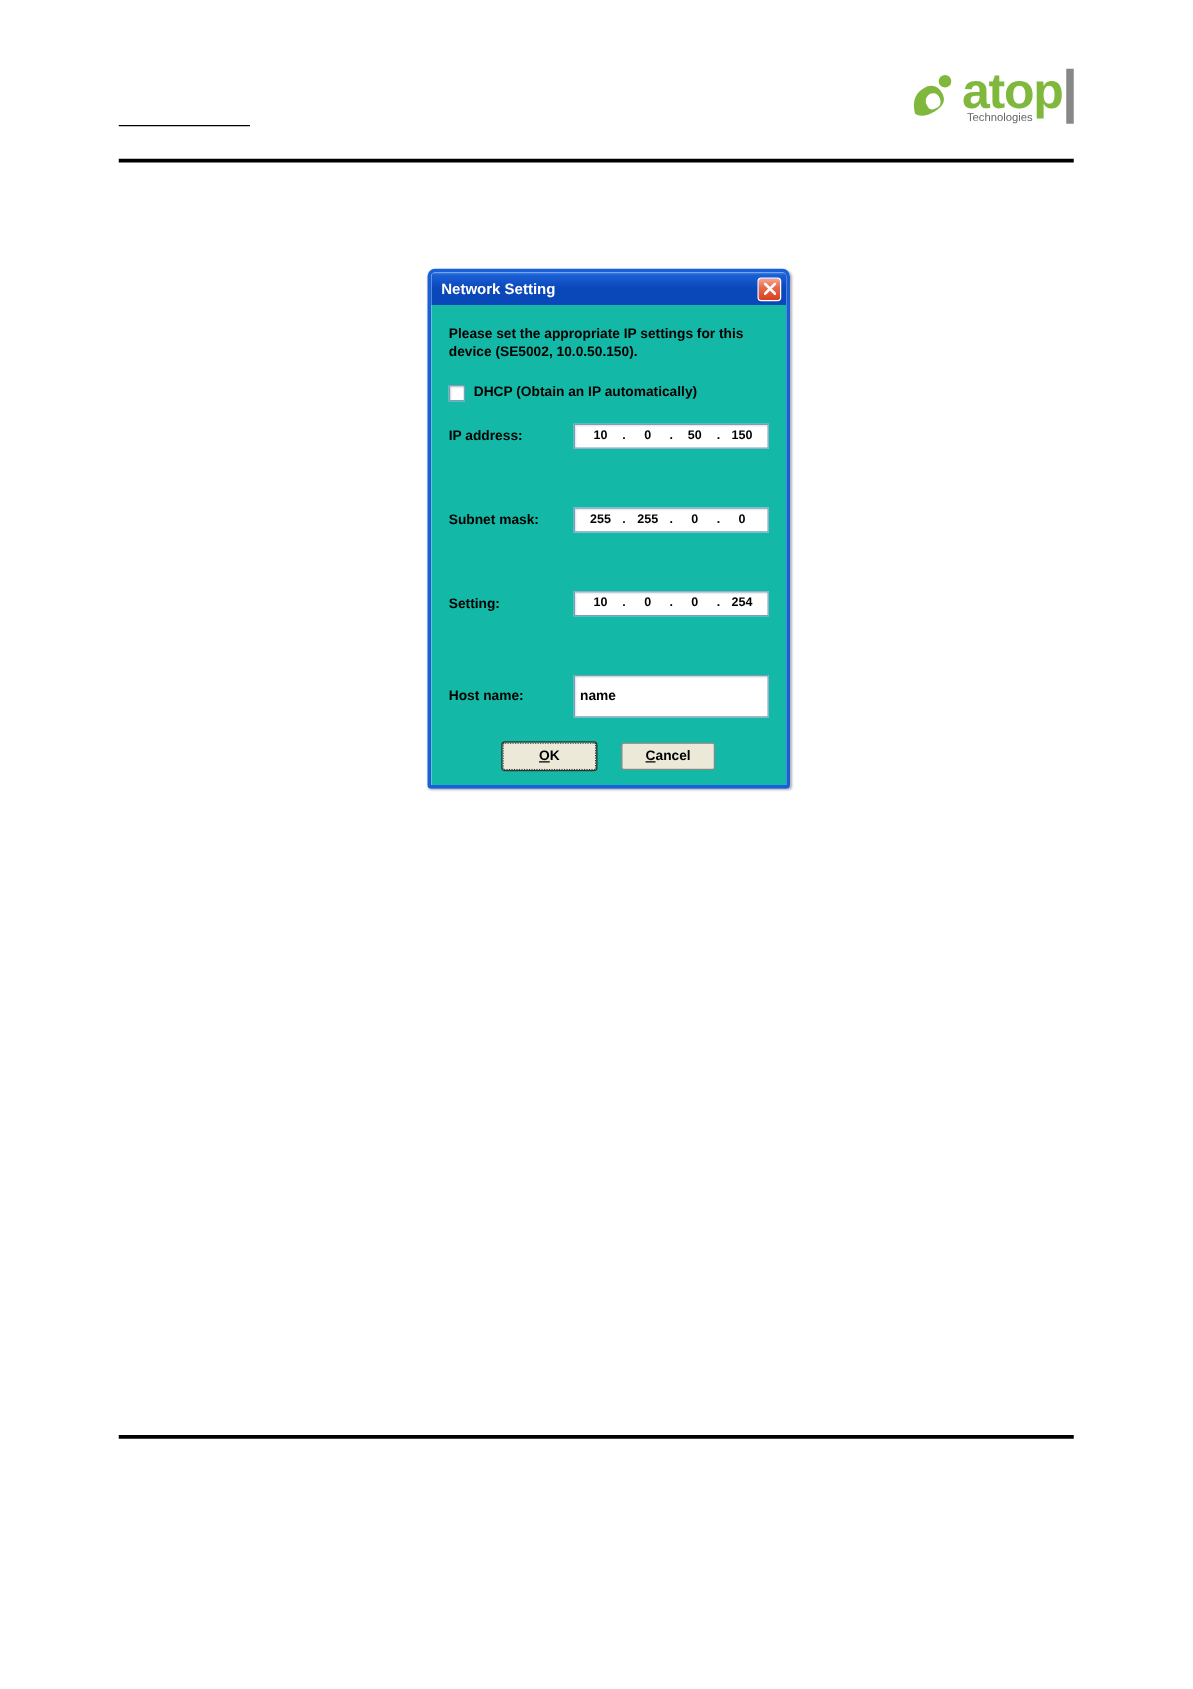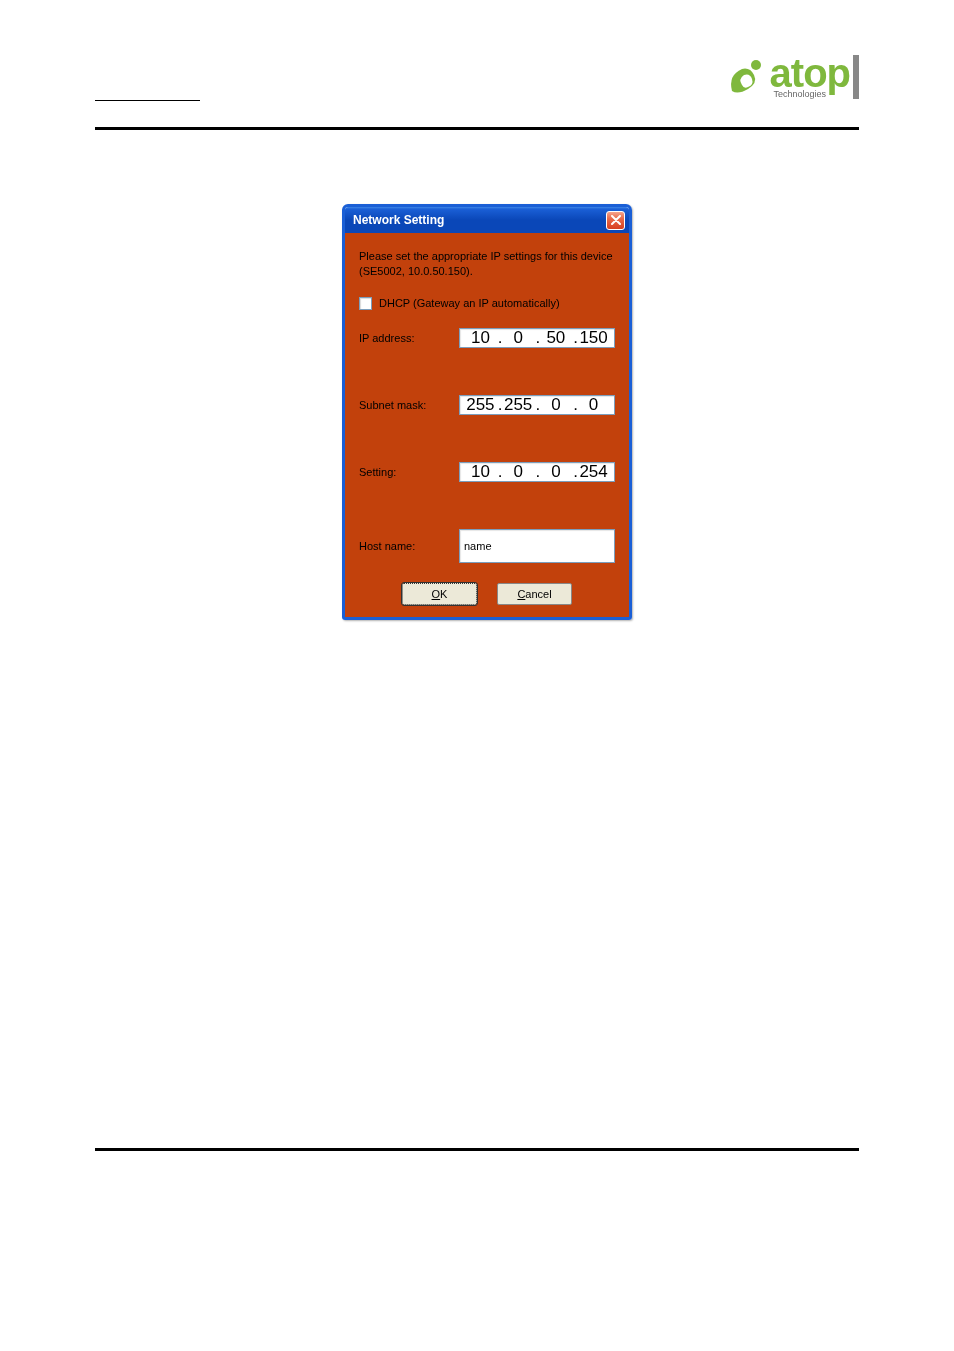--- a/index.html
+++ b/index.html
@@ -65,21 +65,21 @@
       margin-top: -2px;
     }
     .logo-bar {
       width: 6px;
       height: 44px;
       background: #888;
       margin-left: 3px;
     }
     .dialog-wrapper {
       position: absolute;
-      top: 204px;
+      top: 215px;
       left: 342px;
       width: 290px;
     }
     .dialog {
       border: 3px solid #1a5fd6;
       border-radius: 6px 6px 3px 3px;
       overflow: hidden;
       box-shadow: 1px 1px 2px rgba(0,0,0,0.3);
     }
     .titlebar {
@@ -105,24 +105,25 @@
       display: flex;
       align-items: center;
       justify-content: center;
       cursor: pointer;
     }
     .close-btn svg {
       width: 10px;
       height: 10px;
     }
     .dialog-body {
-      background: #c2410c;
+      background: #14b8a6;
       padding: 16px 14px 12px 14px;
       font-size: 11px;
       color: #000;
+      font-weight: bold;
     }
     .instruction {
       line-height: 1.35;
       margin-bottom: 18px;
     }
     .checkbox-row {
       display: flex;
       align-items: center;
       margin-bottom: 18px;
     }
@@ -150,21 +151,21 @@
     }
     .ip-input {
       flex: 1;
       height: 20px;
       background: #fff;
       border: 1px solid #7b9ebd;
       box-shadow: inset 1px 1px 1px rgba(0,0,0,0.1);
       display: flex;
       align-items: center;
       justify-content: space-around;
-      font-size: 17px;
+      font-size: 10px;
       padding: 0 3px;
     }
     .ip-octet {
       width: 24%;
       text-align: center;
     }
     .ip-dot {
       width: 2%;
       text-align: center;
     }
@@ -241,21 +242,21 @@
         <svg viewBox="0 0 10 10">
           <path d="M 1 1 L 9 9 M 9 1 L 1 9" stroke="#fff" stroke-width="2" stroke-linecap="round"></path>
         </svg>
       </div>
     </div>
     <div class="dialog-body">
       <div class="instruction">Please set the appropriate IP settings for this device (SE5002, 10.0.50.150).</div>
 
       <div class="checkbox-row">
         <div class="checkbox"></div>
-        <span>DHCP (Gateway an IP automatically)</span>
+        <span>DHCP (Obtain an IP automatically)</span>
       </div>
 
       <div class="form-area">
         <div class="form-row">
           <div class="form-label">IP address:</div>
           <div class="ip-input">
             <span class="ip-octet">10</span>
             <span class="ip-dot">.</span>
             <span class="ip-octet">0</span>
             <span class="ip-dot">.</span>

